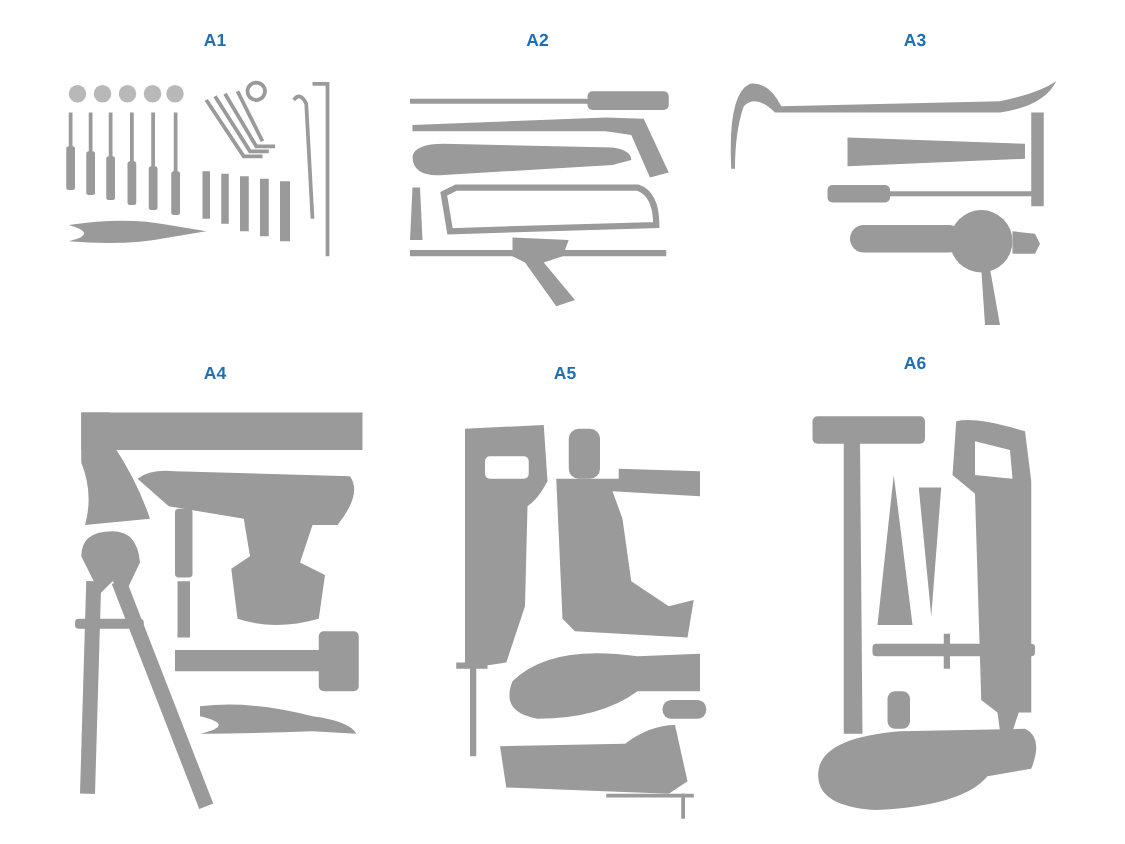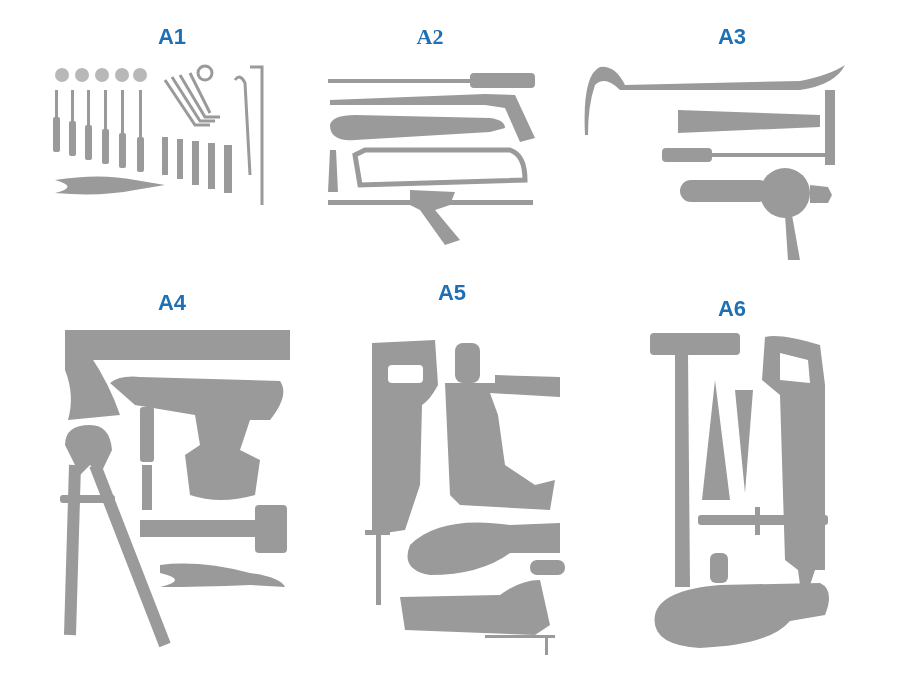--- a/index.html
+++ b/index.html
@@ -1,31 +1,31 @@
 <!DOCTYPE html>
 <html><head>
 <meta charset="utf-8">
 <style>
   html, body { margin:0; padding:0; background:#ffffff; }
   body { width:900px; height:675px; position:relative; overflow:hidden; font-family:"Liberation Sans", sans-serif; }
-  .label { position:absolute; font-weight:bold; font-size:22px; color:#1f6fb5; text-align:center; width:80px; }
+  .label { position:absolute; font-weight:bold; font-size:14px; color:#1f6fb5; text-align:center; width:80px; }
   .panel { position:absolute; }
   .panel svg { display:block; }
   .g { fill:#9a9a9a; }
   .gs { stroke:#9a9a9a; fill:none; }
 </style>
 </head>
 <body>
 
 <div class="label" style="left:132px;top:24px;">A1</div>
-<div class="label" style="left:390px;top:24px;font-family:Liberation Serif, serif;">A2</div>
+<div class="label" style="left:390px;top:24px;">A2</div>
 <div class="label" style="left:692px;top:24px;text-align:center;">A3</div>
 <div class="label" style="left:132px;top:290px;text-align:center;">A4</div>
-<div class="label" style="left:412px;top:280px;">A5</div>
-<div class="label" style="left:692px;top:296px;">A6</div>
+<div class="label" style="left:412px;top:290px;">A5</div>
+<div class="label" style="left:692px;top:282px;">A6</div>
 
 <div class="panel" style="left:40px;top:55px;">
 <svg width="240" height="160" viewBox="0 0 240 160">
   <g>
     <circle class="g" cx="22" cy="20" r="7" opacity="0.7"></circle>
     <circle class="g" cx="42" cy="20" r="7" opacity="0.7"></circle>
     <circle class="g" cx="62" cy="20" r="7" opacity="0.7"></circle>
     <circle class="g" cx="82" cy="20" r="7" opacity="0.7"></circle>
     <circle class="g" cx="100" cy="20" r="7" opacity="0.7"></circle>
   </g>

